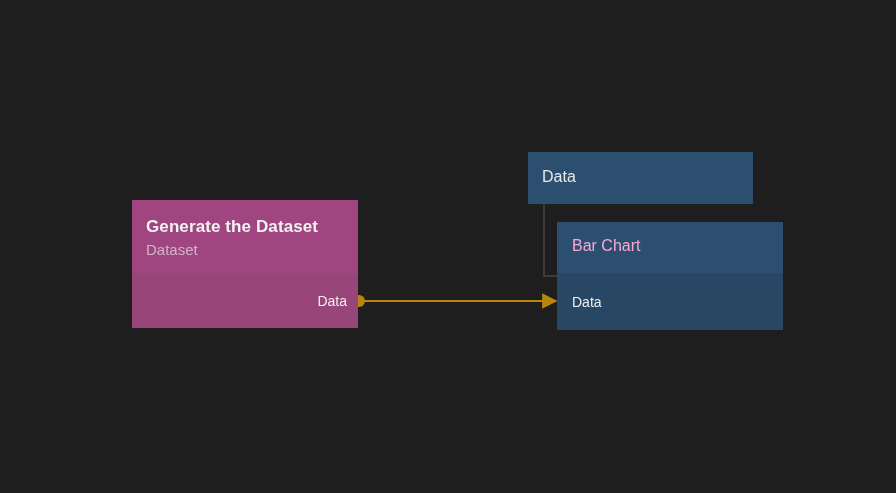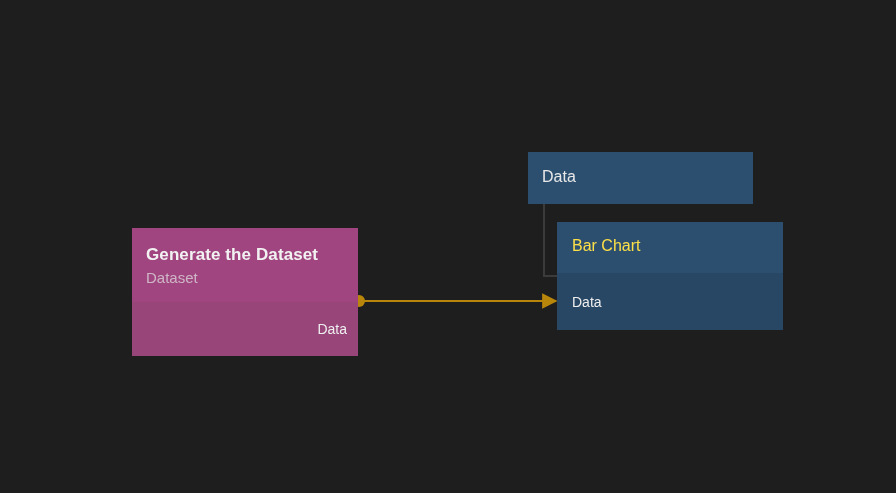--- a/index.html
+++ b/index.html
@@ -29,21 +29,20 @@
     box-sizing: border-box;
     user-select: none;
   }
 
   
   .node-function {
     left: 132px;
     top: 200px;
     width: 226px;
     height: 120px;
-    margin-top: 28px;
   }
   .fn-header {
     height: 74px;
     background: #a0457f;
     padding: 16px 0 0 14px;
     box-sizing: border-box;
   }
   .fn-title {
     color: #f2f2f2;
     font-size: 17px;
@@ -107,21 +106,21 @@
     width: 226px;
     height: 108px;
   }
   .chart-header {
     height: 51px;
     background: #2c4f70;
     padding: 13px 0 0 15px;
     box-sizing: border-box;
   }
   .chart-title {
-    color: #fde047;
+    color: #f9a8d4;
     font-size: 16px;
     line-height: 22px;
   }
   .chart-body {
     height: 57px;
     background: #274764;
     position: relative;
   }
   .chart-port-row {
     position: absolute;

